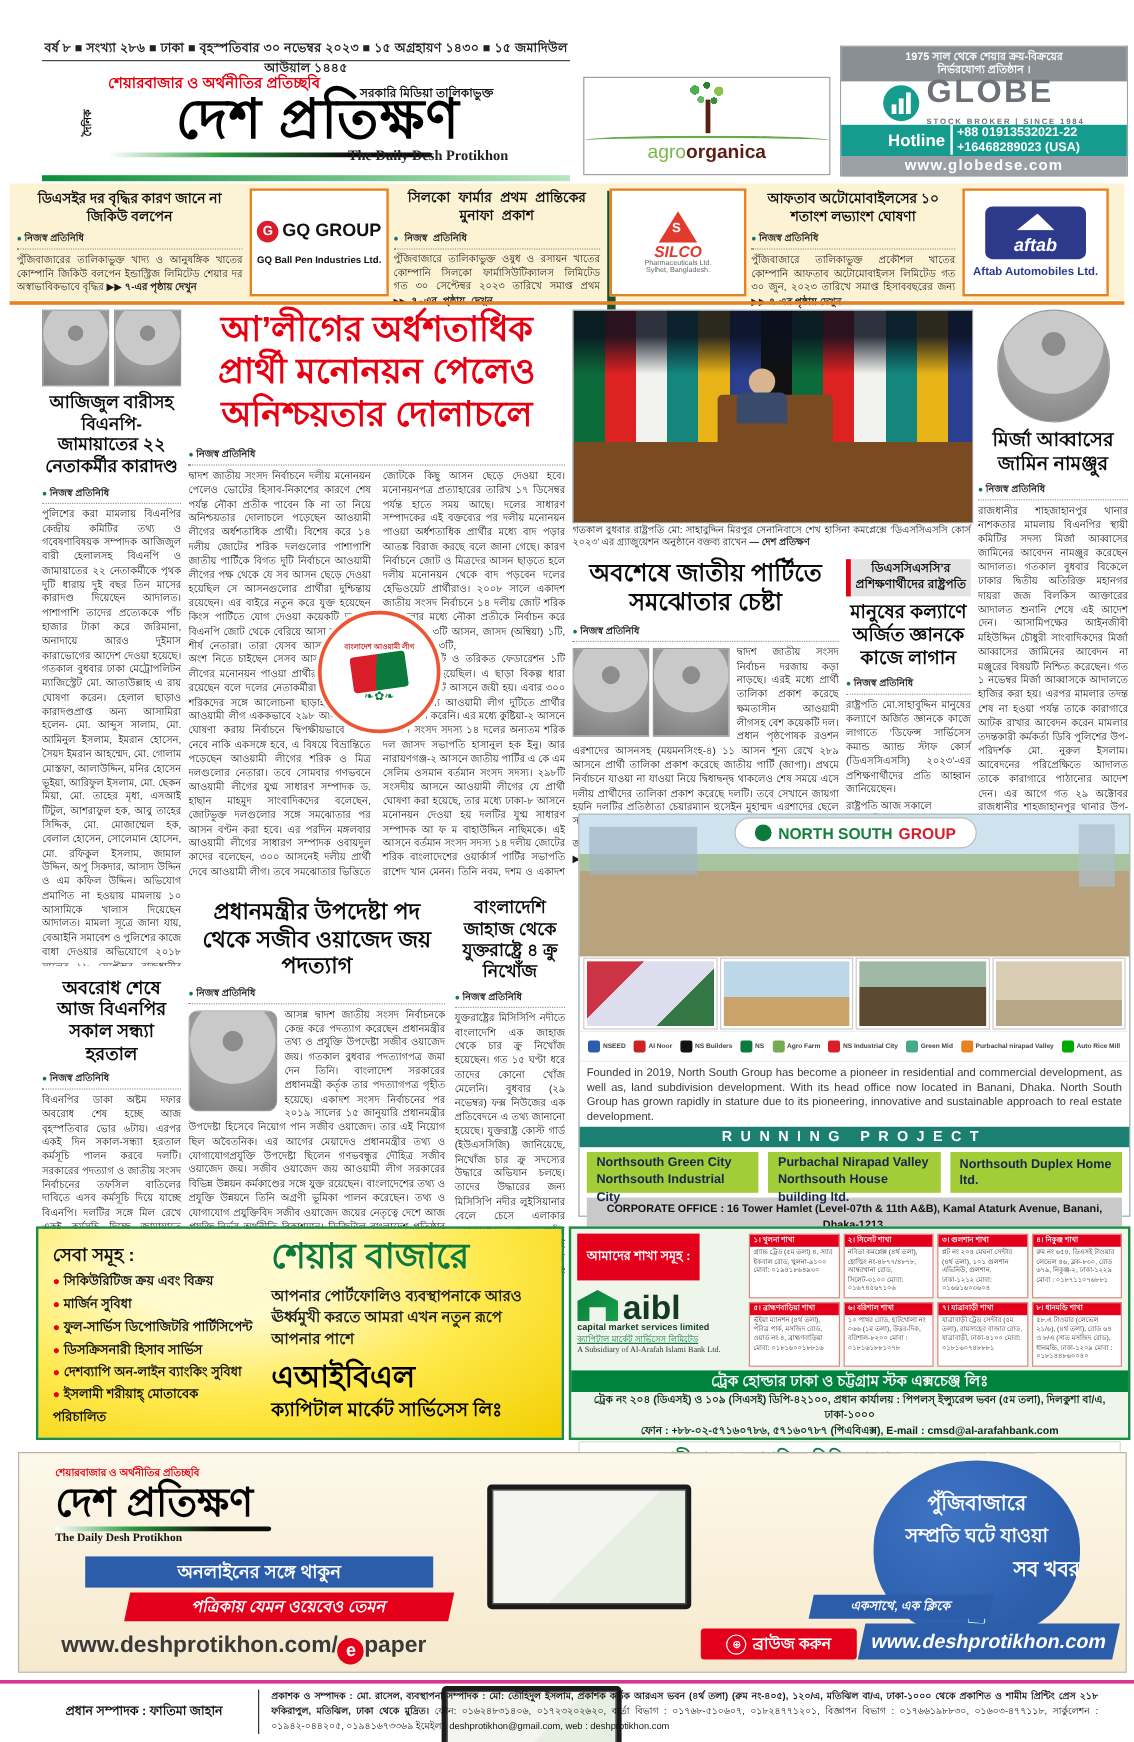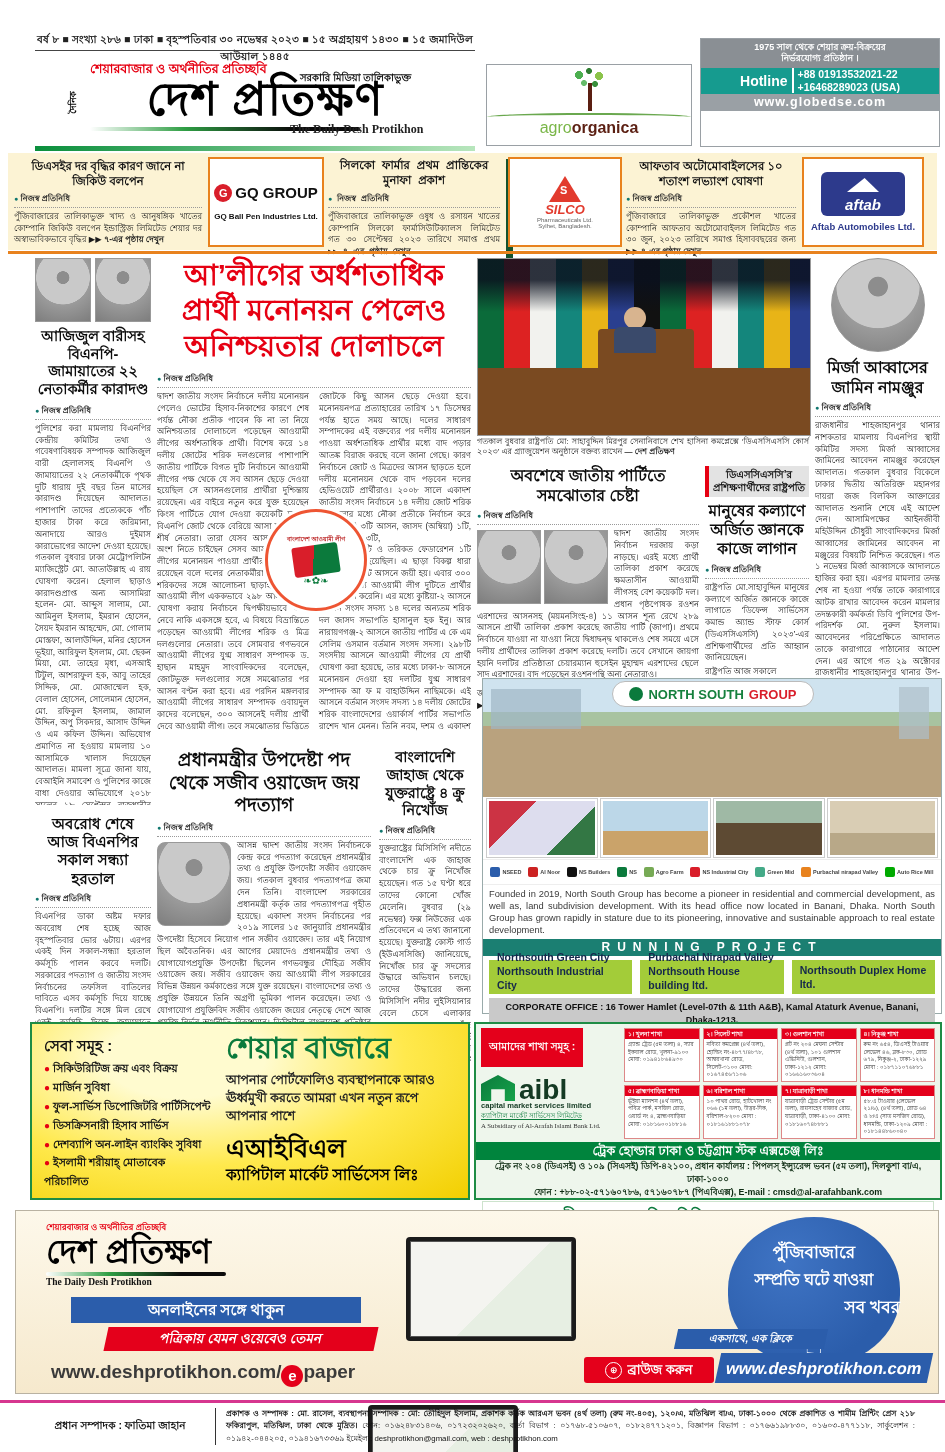--- a/index.html
+++ b/index.html
@@ -46,21 +46,21 @@
   .flagphoto{background:
     linear-gradient(to bottom,rgba(10,16,30,.85) 0 12%,rgba(10,16,30,0) 30%),
     linear-gradient(to bottom,transparent 0 62%,#7a4a21 62% 100%),
     repeating-linear-gradient(90deg,#0b6b3a 0 26px,#d22 26px 52px,#f2f2ee 52px 78px,#14867c 78px 104px,#e8b417 104px 130px,#2a3f8f 130px 156px,#111 156px 182px);}
   
   .nsg{border:1px solid #9aa;background:#fff;}
   .nsg-photo{background:linear-gradient(to bottom,#cfe3ef 0 28%,#a8c3a0 28% 40%,#b9a27e 40% 100%);}
   .nsg-pill{background:#fff;border:1px solid #bbb;border-radius:14px;display:flex;align-items:center;justify-content:center;gap:5px;font-weight:bold;font-size:13px;}
   .nsg-thumb{border:2px solid #fff;outline:1px solid #ccc;}
   .nsg-band{background:#1b7f72;color:#fff;text-align:center;font-weight:bold;font-size:12px;letter-spacing:7px;}
-  .nsg-proj{background:#a3cc39;color:#15284b;font-weight:bold;font-size:10.5px;line-height:1.35;display:flex;flex-direction:column;justify-content:flex-end;padding:2px 8px;}
+  .nsg-proj{background:#a3cc39;color:#15284b;font-weight:bold;font-size:10.5px;line-height:1.35;display:flex;flex-direction:column;justify-content:flex-start;padding:2px 8px;}
   .nsg-office{background:#c9c9c9;color:#111;font-size:9px;text-align:center;line-height:1.45;padding:3px 4px;}
   .nsg-about{font-size:9.3px;color:#3a3a3a;line-height:1.3;}
   .mini-logo{display:flex;align-items:center;gap:2px;font-size:5.5px;font-weight:bold;color:#444;}
   .mini-logo b{display:inline-block;width:10px;height:10px;border-radius:2px;}
   
   .aibl-left{background:radial-gradient(ellipse at 35% 20%,#fffbcf 0 20%,#ffe94d 55%,#f2cf00);border:2px solid #1e8c45;}
   .aibl-right{background:#eef6ec;border:2px solid #1e8c45;}
   .aibl-sharebazar{color:#0b7a3c;font-size:29px;font-weight:bold;line-height:1;}
   .aibl-para{font-size:12.5px;font-weight:bold;color:#222;line-height:1.45;}
   .aibl-name{font-size:25px;font-weight:bold;color:#000;line-height:1.1;}
@@ -120,20 +120,31 @@
     <div class="abs" style="left:0;top:48px;width:100%;height:6px;border-top:2px solid #6aa84f;border-radius:50%;"></div>
     <div class="abs ctr" style="left:0;top:54px;width:100%;font-size:16px;">
       <span style="color:#7ab648;">agro</span><b style="color:#5b1f12;">organica</b>
     </div>
   </div>
 
   <div class="abs adbox" style="left:700px;top:38px;width:238px;height:107px;">
     <div class="globe-top">
       <span>1975 সাল থেকে শেয়ার ক্রয়-বিক্রয়ের</span><br><span>নির্ভরযোগ্য প্রতিষ্ঠান ।</span>
     </div>
+    <div style="display:flex;align-items:center;justify-content:center;gap:6px;height:36px;background:#fff;">
+      <span class="globe-logo">
+          <i style="left:7px;height:8px;"></i>
+          <i style="left:13px;height:13px;"></i>
+          <i style="left:19px;height:18px;"></i>
+        </span>
+      <span>
+        <span class="globe-brand">GLOBE</span><br>
+        <span class="globe-sub">STOCK BROKER   |   SINCE 1984</span>
+      </span>
+    </div>
     <div class="globe-hot" style="height:26px;">
       <span style="font-size:14px;font-weight:bold;">Hotline</span>
       <span style="border-left:2px solid #fff;padding-left:4px;font-size:10.5px;font-weight:bold;line-height:1.15;">
         <span>+88 01913532021-22</span><br><span>+16468289023 (USA)</span>
       </span>
     </div>
     <div class="globe-web" style="height:17px;line-height:17px;">www.globedse.com</div>
   </div>
 
   <div class="abs green-rule" style="left:35px;top:146px;width:440px;"></div>
@@ -244,21 +255,21 @@
     <div class="abs flagphoto" style="left:477px;top:0;width:332px;height:176px;border:1px solid #999;">
       <div class="abs" style="left:120px;top:70px;width:96px;height:60px;background:#7a4a21;border-radius:4px 4px 0 0;"></div>
       <div class="abs" style="left:146px;top:48px;width:22px;height:22px;border-radius:50%;background:#d8b48f;"></div>
       <div class="abs" style="left:136px;top:68px;width:42px;height:26px;background:#3a4a6b;border-radius:6px 6px 0 0;"></div>
     </div>
     <div class="abs caption jst" style="left:477px;top:179px;width:332px;">
       <span>গতকাল বুধবার রাষ্ট্রপতি মো: সাহাবুদ্দিন মিরপুর সেনানিবাসে শেখ হাসিনা কমপ্লেক্সে ‘ডিএসসিএসসি কোর্স ২০২৩’ এর গ্র্যাজুয়েশন অনুষ্ঠানে বক্তব্য রাখেন</span> <b>— দেশ প্রতিক্ষণ</b>
     </div>
 
     <div class="abs" style="left:477px;top:208px;width:222px;">
-      <div class="h-blk" style="font-size:16px;">অবশেষে জাতীয় পার্টিতে সমঝোতার চেষ্টা</div>
+      <div class="h-blk" style="font-size:20px;">অবশেষে জাতীয় পার্টিতে সমঝোতার চেষ্টা</div>
       <div class="byline" style="margin-top:4px;"><span class="dot">●</span> <span>নিজস্ব প্রতিনিধি</span></div>
       <div class="dotted"></div>
       <div style="height:158px;overflow:hidden;">
         <div style="float:left;margin:2px 6px 2px 0;display:flex;gap:3px;">
           <div class="portrait" style="width:62px;height:72px;"></div>
           <div class="portrait" style="width:62px;height:72px;"></div>
         </div>
         <p class="body-txt jst">দ্বাদশ জাতীয় সংসদ নির্বাচন দরজায় কড়া নাড়ছে। এরই মধ্যে প্রার্থী তালিকা প্রকাশ করেছে ক্ষমতাসীন আওয়ামী লীগসহ বেশ কয়েকটি দল। প্রধান পৃষ্ঠপোষক রওশন এরশাদের আসনসহ (ময়মনসিংহ-৪) ১১ আসন শূন্য রেখে ২৮৯ আসনে প্রার্থী তালিকা প্রকাশ করেছে জাতীয় পার্টি (জাপা)। প্রথমে নির্বাচনে যাওয়া না যাওয়া নিয়ে দ্বিধাদ্বন্দ্ব থাকলেও শেষ সময়ে এসে দলীয় প্রার্থীদের তালিকা প্রকাশ করেছে দলটি। তবে সেখানে জায়গা হয়নি দলটির প্রতিষ্ঠাতা চেয়ারম্যান হুসেইন মুহাম্মদ এরশাদের ছেলে সাদ এরশাদের। বাদ পড়েছেন রওশনপন্থি অন্য নেতারাও।</p>
       </div>
       <p class="body-txt" style="margin-top:2px;"><span>জাপার মনোনয়ন না পাওয়া রওশনপন্থি নেতারা</span> <span class="jump">▶▶ ৭-এর পৃষ্ঠায় দেখুন</span></p>

